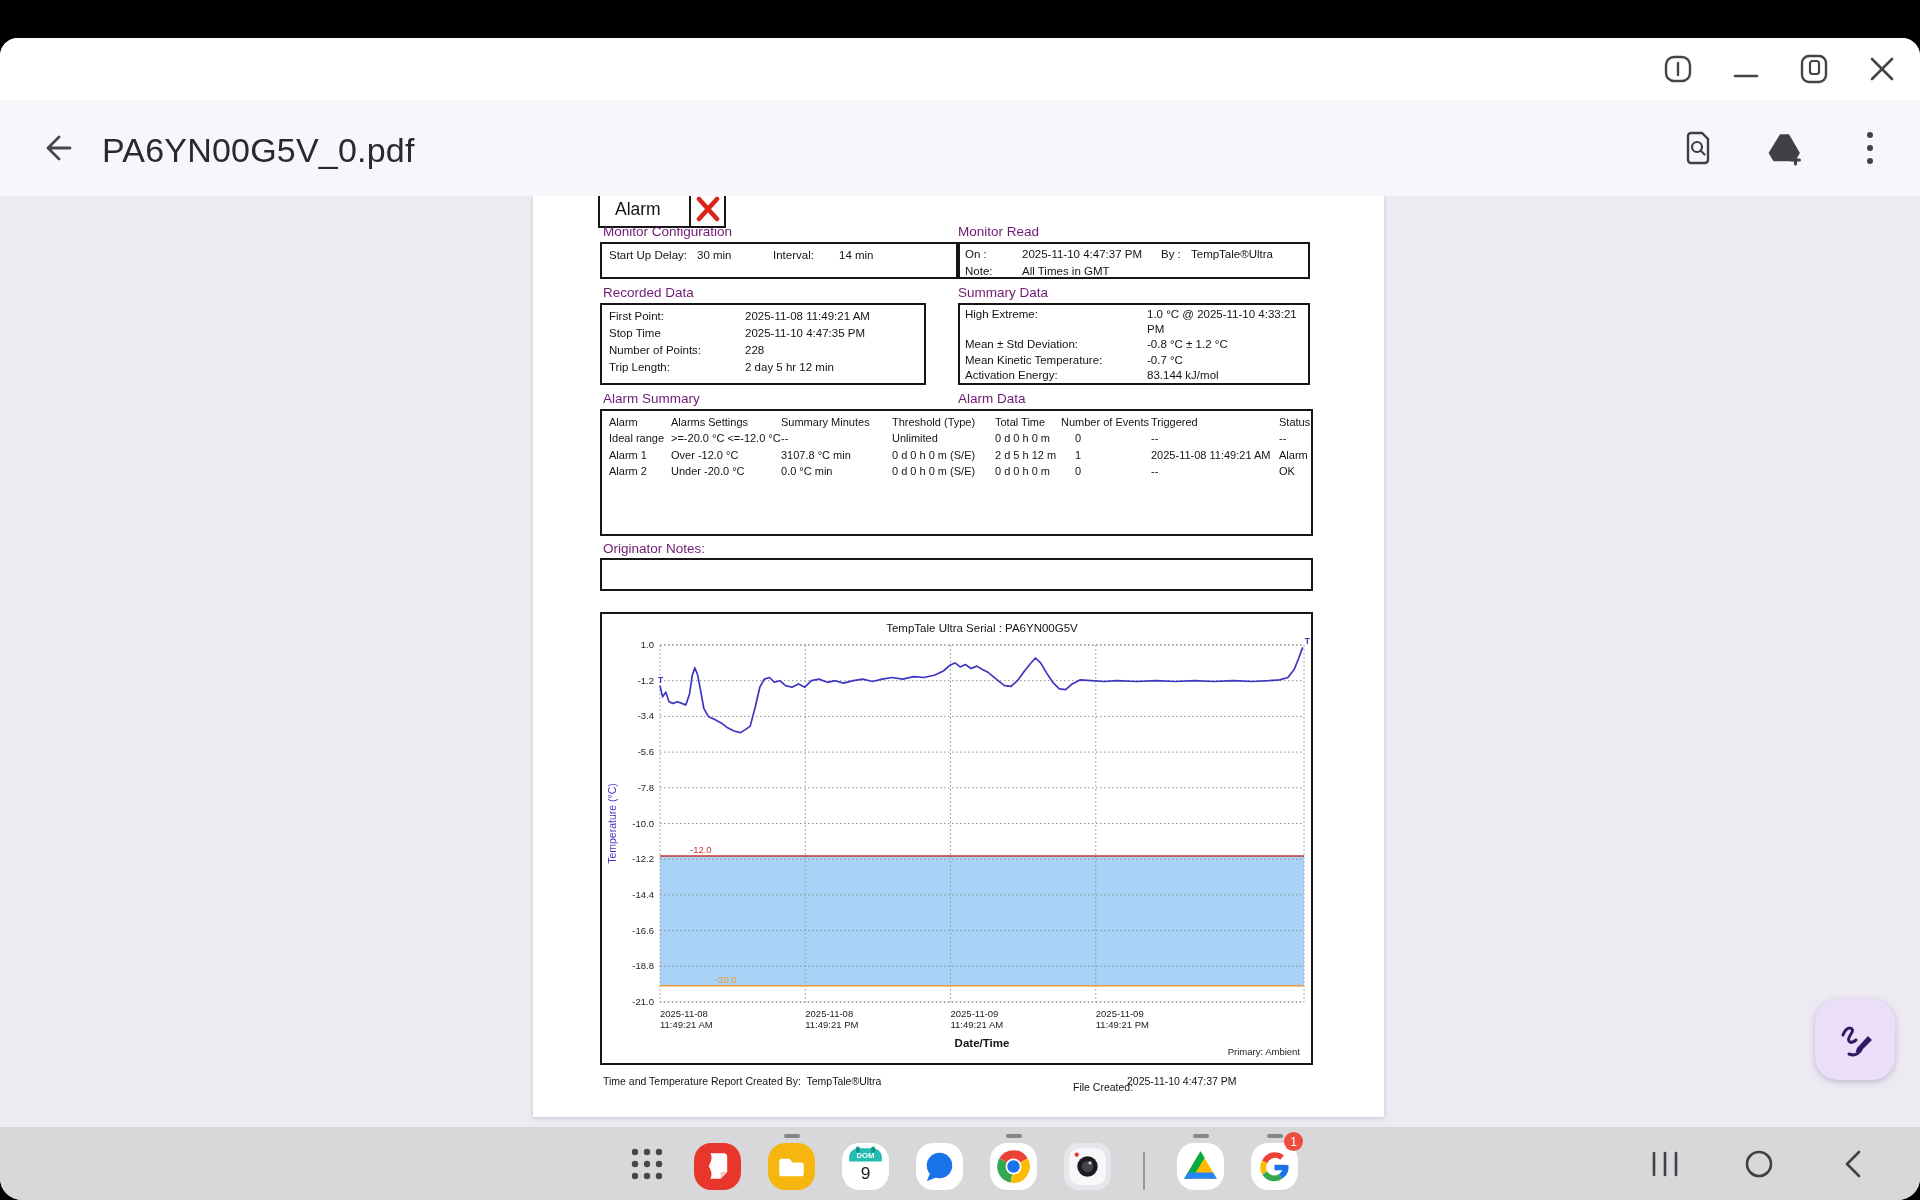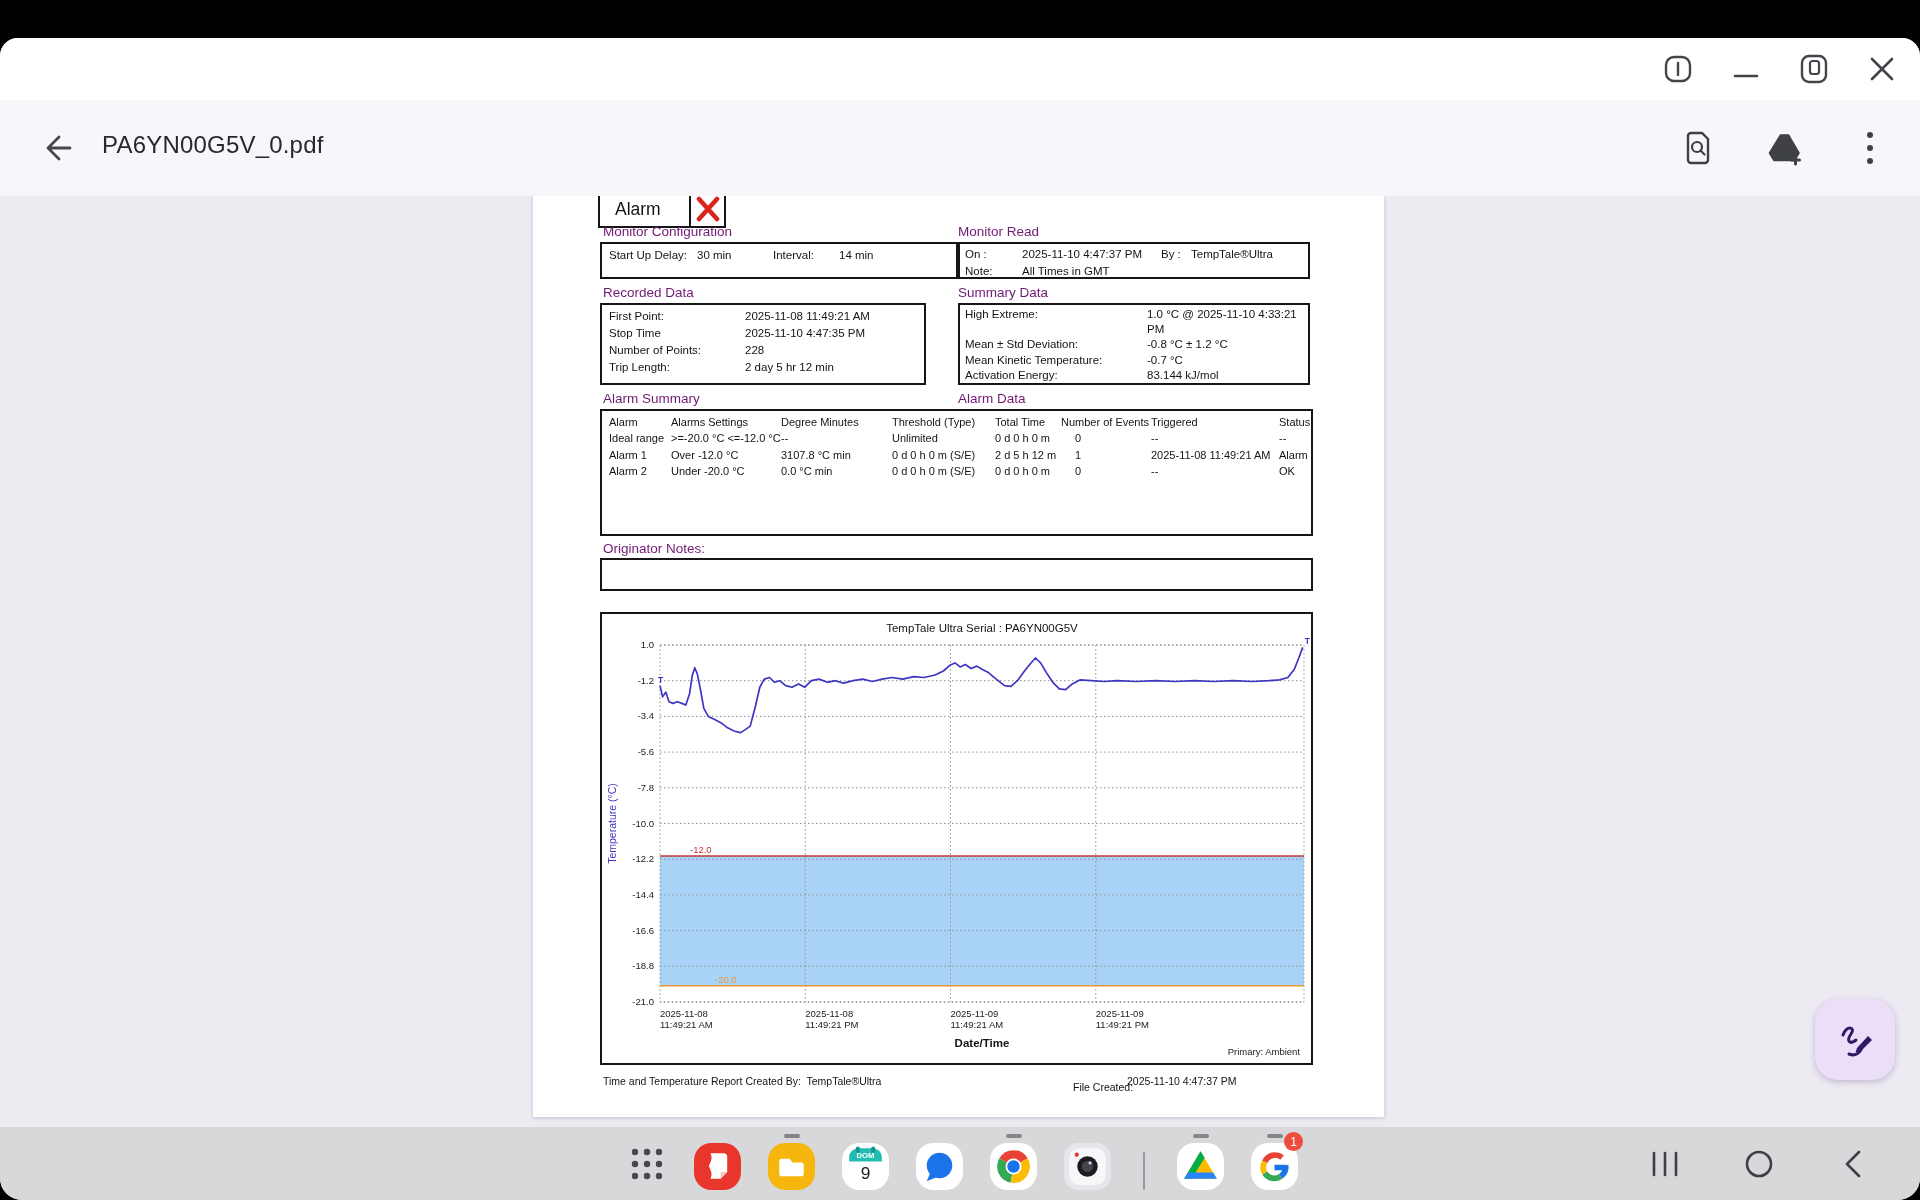--- a/index.html
+++ b/index.html
@@ -7,21 +7,21 @@
   .device{position:relative;width:1920px;height:1200px;background:#000;}
   .app{position:absolute;top:38px;left:0;width:1920px;height:1162px;border-radius:18px 18px 22px 22px;
     overflow:hidden;background:#edeaf2;}
   
   .titlebar{position:absolute;top:0;left:0;right:0;height:62px;background:#ffffff;}
   .win-controls{position:absolute;right:18px;top:0;height:62px;display:flex;align-items:center;gap:28px;}
   .win-btn{width:40px;height:40px;display:flex;align-items:center;justify-content:center;cursor:pointer;}
   
   .toolbar{position:absolute;top:62px;left:0;right:0;height:96px;background:#f8f6fb;border-bottom:1px solid #e4e1e9;}
   .back-btn{position:absolute;left:34px;top:26px;width:44px;height:44px;display:flex;align-items:center;justify-content:center;}
-  .doc-title{position:absolute;left:102px;top:31px;font-size:24px;color:#27292e;letter-spacing:.2px;}
+  .doc-title{position:absolute;left:102px;top:31px;font-size:34px;color:#27292e;letter-spacing:.2px;}
   .tb-actions{position:absolute;right:24px;top:22px;display:flex;align-items:center;gap:34px;}
   .tb-btn{width:52px;height:52px;display:flex;align-items:center;justify-content:center;}
   
   .viewer{position:absolute;top:158px;left:0;right:0;bottom:73px;background:#edeaf2;overflow:hidden;}
   .page{position:absolute;left:533px;top:0;width:851px;height:921px;background:#fff;
     box-shadow:0 1px 4px rgba(60,50,90,.22);color:#141414;}
   .abs{position:absolute;}
   .sec-title{font-size:13.5px;color:#701a75;}
   .box{border:2px solid #161616;background:#fff;box-sizing:border-box;}
   .kv-row{display:flex;font-size:11.5px;line-height:17px;}
@@ -199,21 +199,21 @@
               <span>83.144 kJ/mol</span>
             </div>
         </div>
 
         <div class="abs sec-title" style="left:70px;top:195px;">Alarm Summary</div>
         <div class="abs sec-title" style="left:425px;top:195px;">Alarm Data</div>
         <div class="abs box atable" style="left:67px;top:213px;width:713px;height:127px;">
           <div class="tr">
             <span>Alarm</span>
               <span>Alarms Settings</span>
-              <span>Degree Minutes</span>
+              <span>Summary Minutes</span>
               <span>Threshold (Type)</span>
               <span>Total Time</span>
               <span>Number of Events</span>
               <span>Triggered</span>
               <span>Status</span>
           </div>
           <div class="tr">
             <span>Ideal range</span>
               <span>&gt;=-20.0 °C &lt;=-12.0 °C</span>
               <span>--</span>

